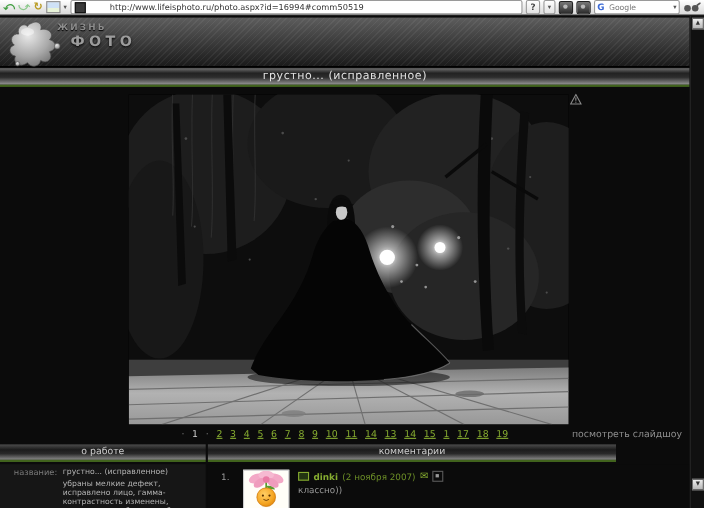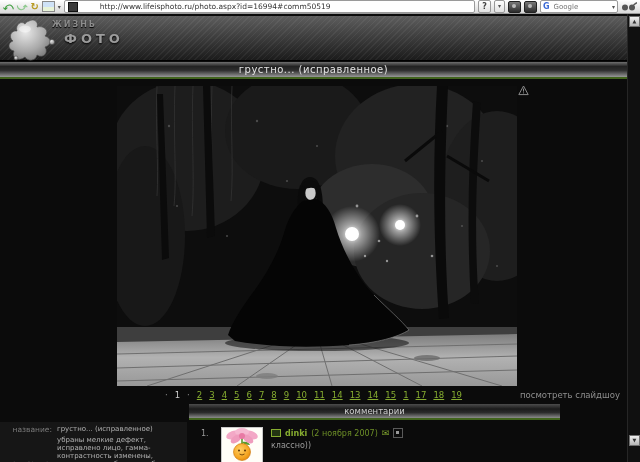--- a/index.html
+++ b/index.html
@@ -291,20 +291,23 @@
       <a class="pg-link">13</a>
       <a class="pg-link">14</a>
       <a class="pg-link">15</a>
       <a class="pg-link">1</a>
       <a class="pg-link">17</a>
       <a class="pg-link">18</a>
       <a class="pg-link">19</a>
     </div>
     <a class="slideshow">посмотреть слайдшоу</a>
 
+    <div class="tabbar tab-about">
+      <span>о работе</span>
+    </div>
     <div class="tabbar tab-comments">
       <span>комментарии</span>
     </div>
 
     <div class="panel-about">
       <div class="row">
         <span class="lbl">название:</span>
         <span class="val">грустно... (исправленное)</span>
       </div>
       <div class="row desc">

